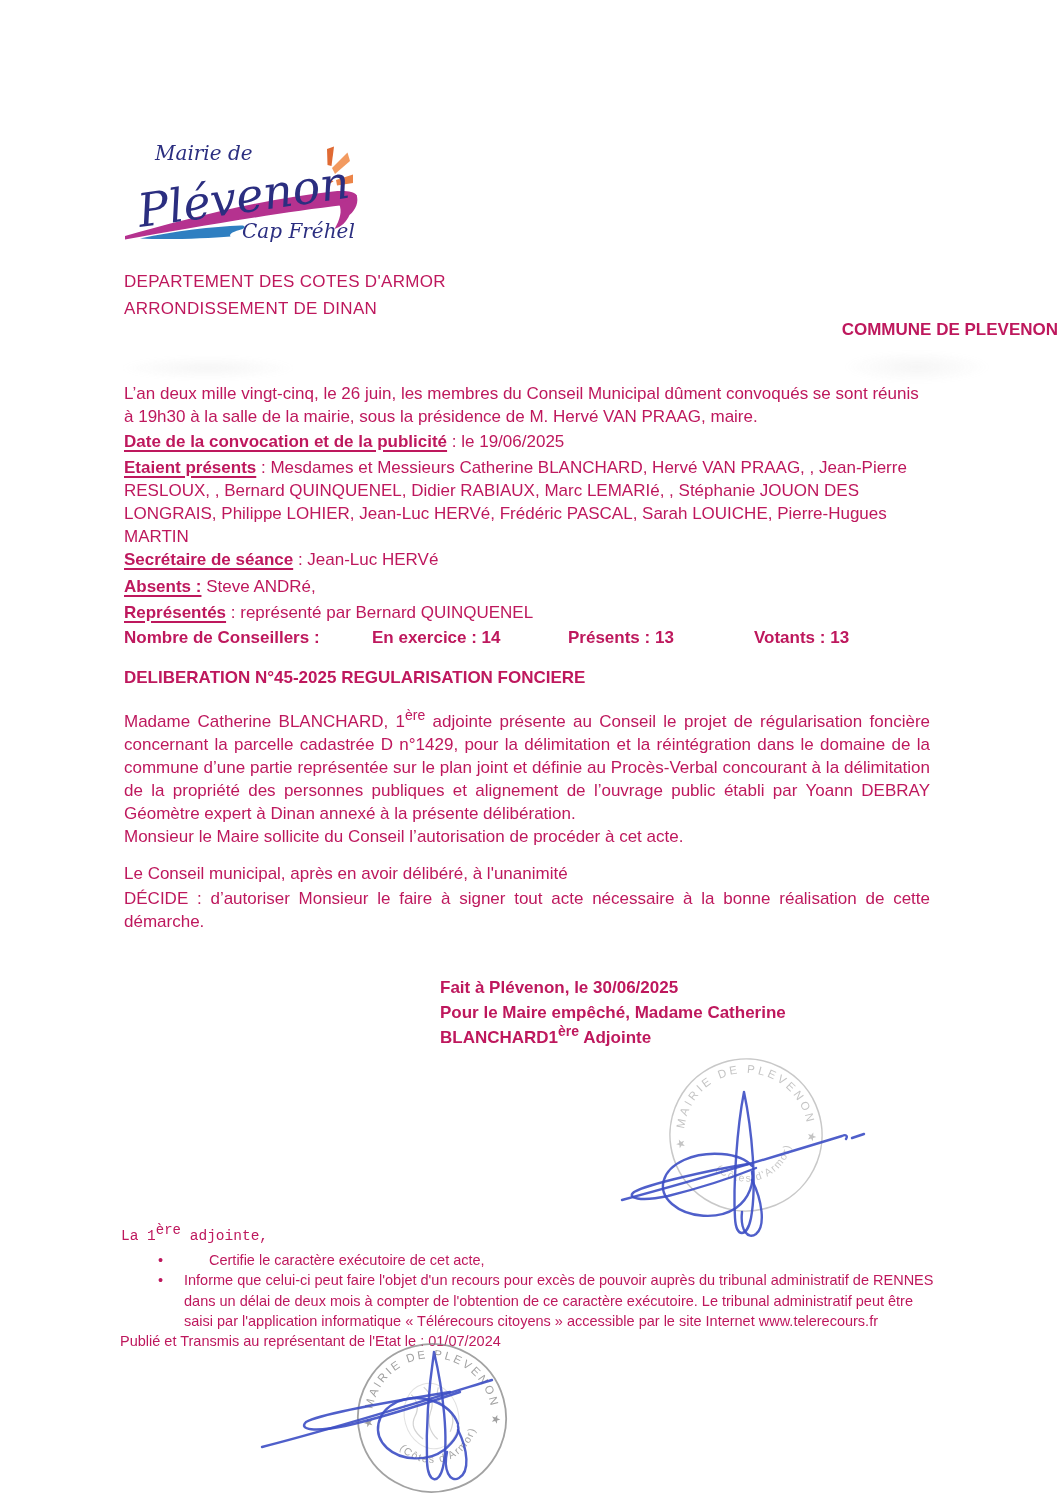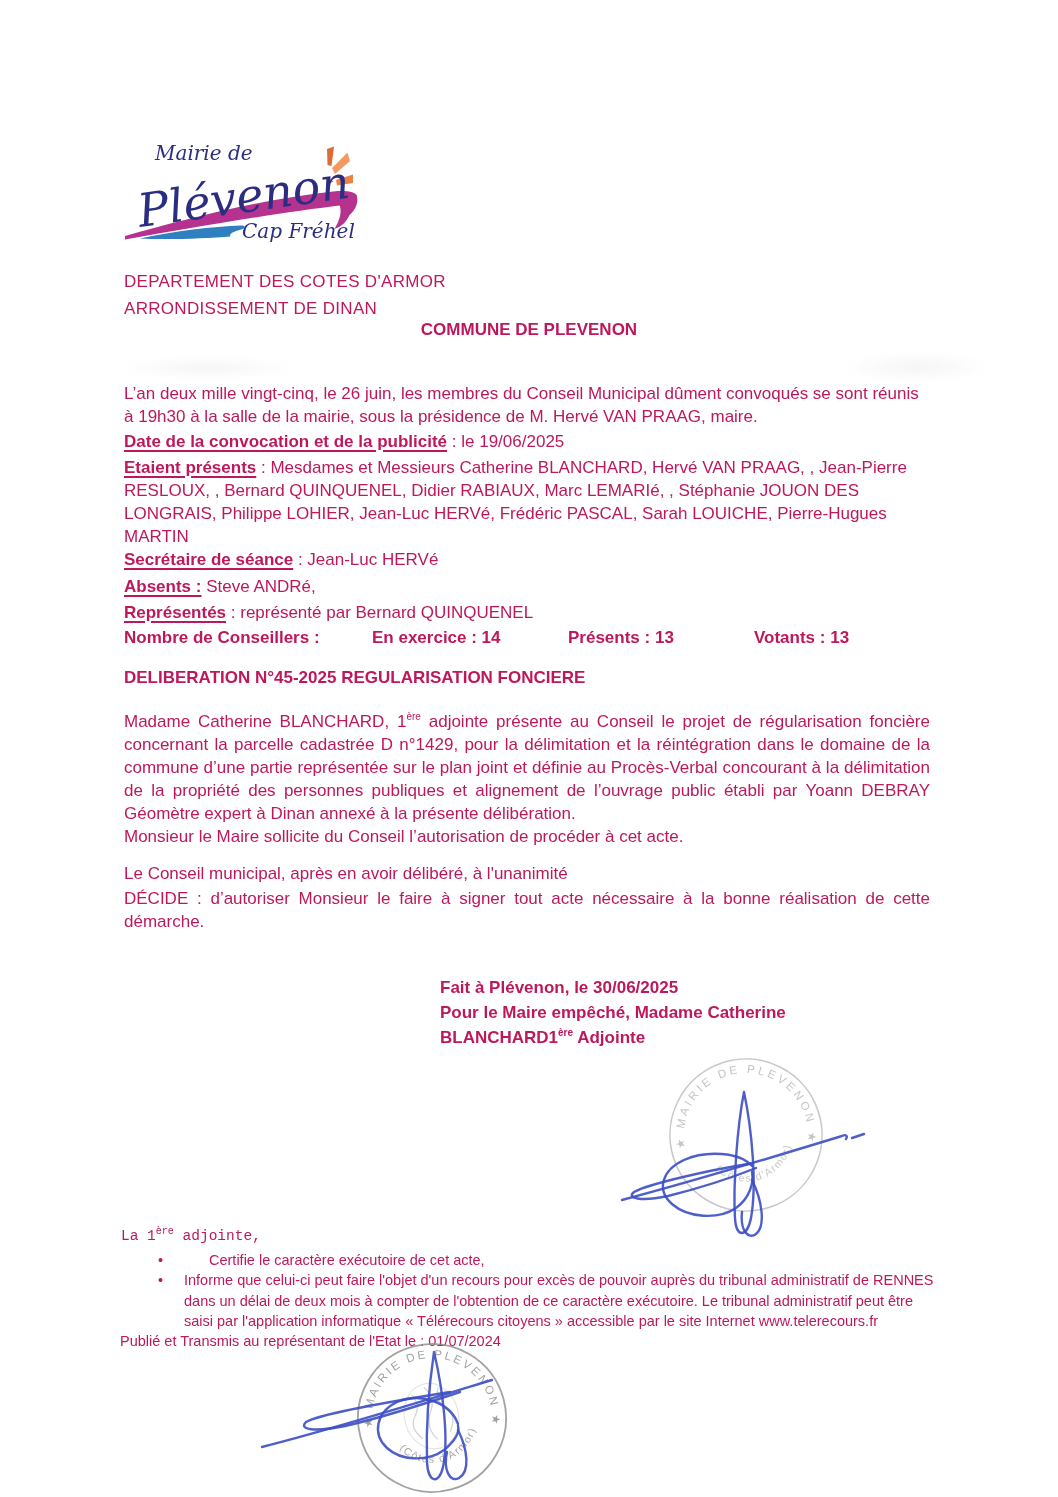--- a/index.html
+++ b/index.html
@@ -7,21 +7,21 @@
     position:relative;width:1058px;height:1497px;background:#ffffff;
     margin:0 auto;overflow:hidden;
     font-family:"Liberation Sans",sans-serif;color:#be185d;
   }
   .abs{position:absolute;}
   .body-text{font-size:17px;line-height:23px;}
   .b{font-weight:bold;}
   .u{text-decoration:underline;text-decoration-thickness:2px;text-underline-offset:3px;}
   .center{text-align:center;width:100%;left:0;}
   .just{text-align:justify;}
-  sup,.sup{font-size:10px;vertical-align:super;line-height:0;}
+  sup,.sup{font-size:14px;vertical-align:super;line-height:0;}
   .small{font-size:14.5px;line-height:20.5px;}
   .smudge{filter:blur(2px);opacity:.55;border-radius:50%;}
   svg{display:block;}
   .sig path{fill:none;stroke:#3c4ec4;stroke-width:2.4;stroke-linecap:round;opacity:.9;}
 </style>
 </head>
 <body>
 
 <div class="page">
 
@@ -41,21 +41,21 @@
       <path d="M 203 43 l 5.5 3.2 l -5 3.4 z" fill="#e06a33"></path>
     </g>
 
     <text x="30" y="25" font-family="DejaVu Serif, serif" font-style="italic" font-size="20" fill="#2b2e80">Mairie de</text>
     <text x="12" y="80" transform="rotate(-8 100 62)" font-family="DejaVu Serif, serif" font-style="italic" font-size="46" fill="#2b2e80">Plévenon</text>
     <text x="117" y="103" font-family="DejaVu Serif, serif" font-style="italic" font-size="20" fill="#2b2e80">Cap Fréhel</text>
   </svg>
 
   <div class="abs body-text" style="left:124px;top:270px;letter-spacing:.3px;">DEPARTEMENT DES COTES D'ARMOR</div>
   <div class="abs body-text" style="left:124px;top:297px;letter-spacing:.3px;">ARRONDISSEMENT DE DINAN</div>
-  <div class="abs body-text b center" style="top:318px;">COMMUNE DE PLEVENON</div>
+  <div class="abs body-text b center" style="top:318px;text-align:right;">COMMUNE DE PLEVENON</div>
 
   <div class="abs smudge" style="left:118px;top:356px;width:180px;height:24px;background:radial-gradient(ellipse,rgba(175,175,175,.22),transparent 70%);"></div>
   <div class="abs smudge" style="left:842px;top:351px;width:150px;height:32px;background:radial-gradient(ellipse,rgba(175,175,175,.22),transparent 70%);"></div>
 
 
   <div class="abs body-text" style="left:124px;top:382px;width:806px;">L’an deux mille vingt-cinq, le 26 juin, les membres du Conseil Municipal dûment convoqués se sont réunis à 19h30 à la salle de la mairie, sous la présidence de M. Hervé VAN PRAAG, maire.</div>
 
   <div class="abs body-text" style="left:124px;top:430px;width:806px;">
     <span class="b u">Date de la convocation et de la publicité</span><span> : le 19/06/2025</span>
   </div>

